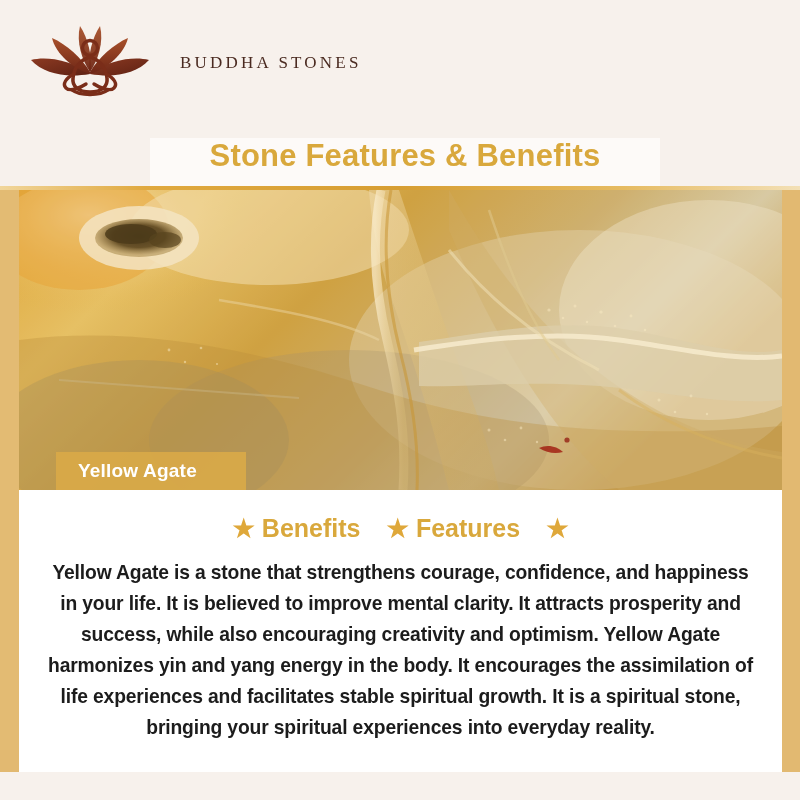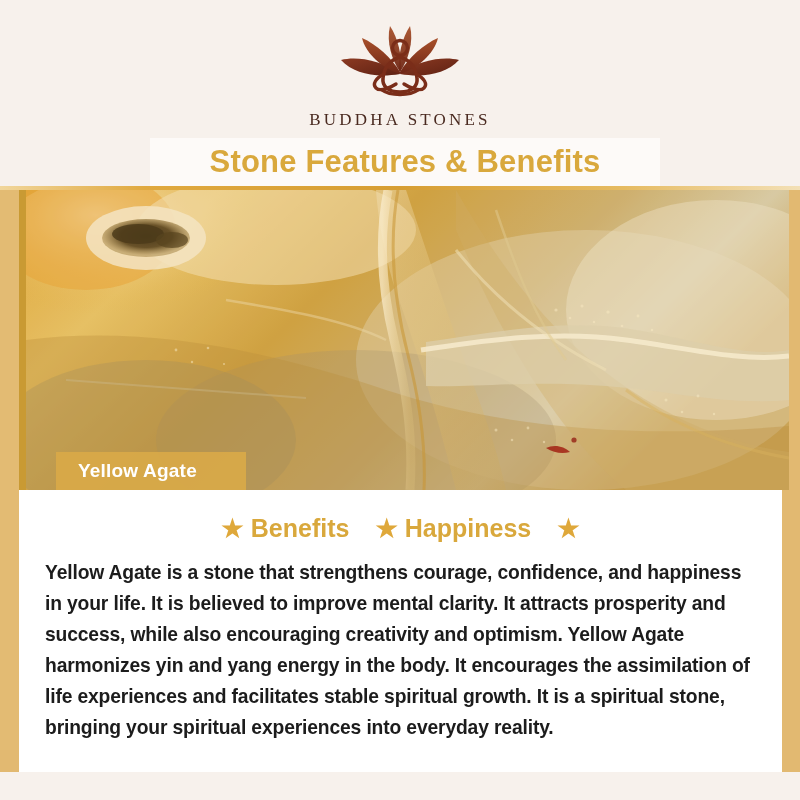--- a/index.html
+++ b/index.html
@@ -40,50 +40,49 @@
     background:#f7f1ec;
   }
 
   
   .header{
     position:absolute;top:0;left:0;width:800px;height:190px;
     background:#f7f1ec;
   }
   .logo-wrap{
     position:absolute;top:16px;left:0;width:800px;
-    display:flex;flex-direction:column;align-items:center;
+    display:flex;flex-direction:row;align-items:center;
   }
   .logo-mark{width:180px;height:92px;display:block;}
   .brand-name{
     margin-top:2px;
     font-family:"Liberation Serif", serif;
     font-size:17px;letter-spacing:3.2px;
     color:#4a2a20;font-weight:400;
   }
 
   .title-panel{
     position:absolute;top:138px;left:150px;width:510px;height:48px;
     background:#fdfaf8;
-    display:flex;align-items:center;justify-content:center;
+    display:flex;justify-content:center;
   }
   .title-text{
     font-size:31px;font-weight:bold;color:#d9a83c;
     letter-spacing:0.2px;white-space:nowrap;
   }
   .title-underline{
     position:absolute;top:186px;left:0;width:800px;height:4px;
     background:linear-gradient(90deg,#f1d69b 0%,#e0a93f 18%,#d79e33 50%,#e6bb62 78%,#f3e0b6 100%);
   }
 
   
   .stone-photo{
     position:absolute;top:190px;left:19px;width:763px;height:300px;
     overflow:hidden;
     background:#c99a33;
-    padding-left:7px;
   }
   .stone-photo svg{display:block;width:100%;height:100%;}
 
   .stone-label{
     position:absolute;left:37px;bottom:0px;width:190px;height:38px;
     background:rgba(216,169,72,0.93);
     display:flex;align-items:center;
   }
   .stone-label-text{
     color:#ffffff;font-size:19px;font-weight:bold;
@@ -103,21 +102,21 @@
     display:flex;align-items:center;gap:7px;
     color:#d9a83c;font-size:25px;font-weight:bold;
   }
   .star{color:#dfa83a;font-size:25px;line-height:1;}
 
   .body-text{
     margin:14px 26px 0 26px;
     font-size:19.3px;line-height:31px;
     color:#1c1c1c;font-weight:bold;
     letter-spacing:-0.15px;
-    text-align:left;
+    text-align:center;
   }
 </style>
 </head>
 <body>
 
 <div class="poster">
 
   <div class="frame-top-right"></div>
   <div class="frame-right"></div>
   <div class="frame-left"></div>
@@ -266,21 +265,21 @@
   </div>
 
   <div class="content-card">
     <div class="keyword-row">
       <div class="keyword">
         <span class="star">★</span>
         <span>Benefits</span>
       </div>
       <div class="keyword">
         <span class="star">★</span>
-        <span>Happiness</span>
+        <span>Features</span>
       </div>
       <div class="keyword">
         <span class="star">★</span>
       </div>
     </div>
 
     <p class="body-text">Yellow Agate is a stone that strengthens courage, confidence, and happiness in your life. It is believed to improve mental clarity. It attracts prosperity and success, while also encouraging creativity and optimism. Yellow Agate harmonizes yin and yang energy in the body. It encourages the assimilation of life experiences and facilitates stable spiritual growth. It is a spiritual stone, bringing your spiritual experiences into everyday reality.</p>
   </div>
 
 </div>

